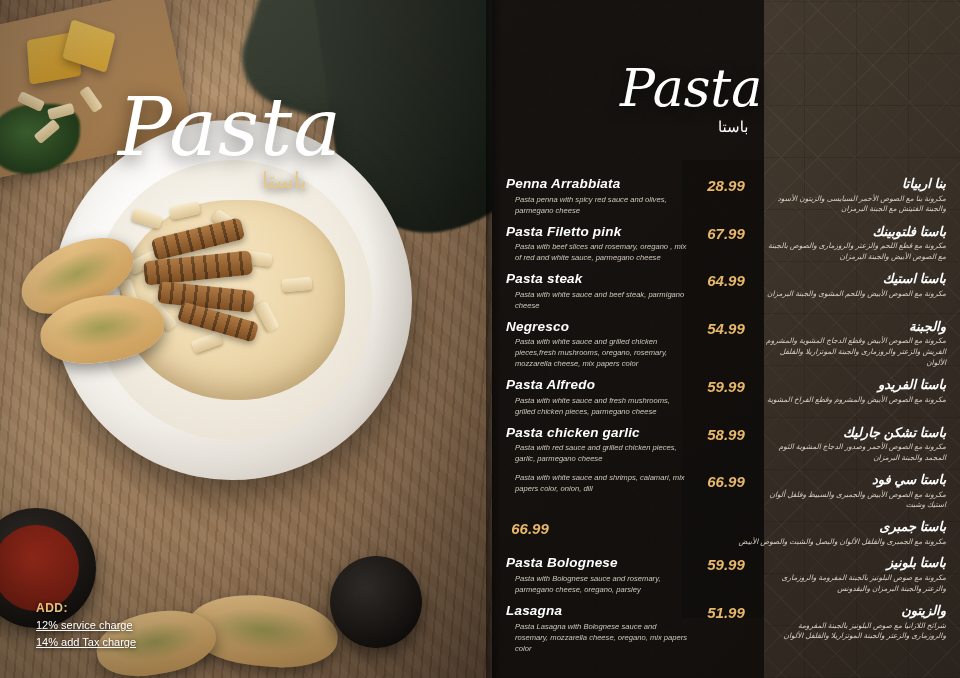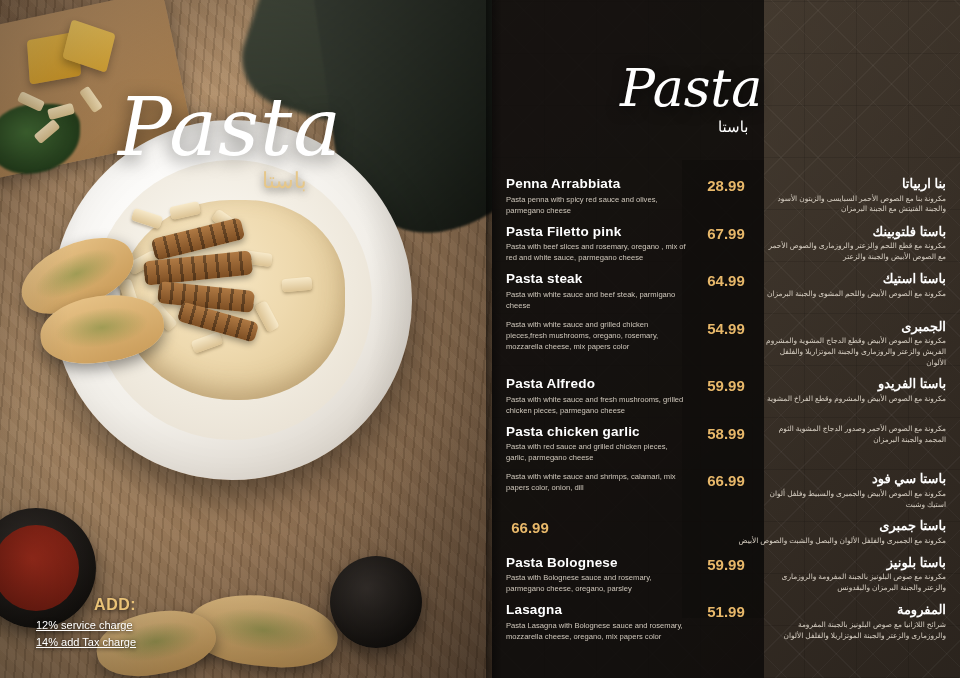--- a/index.html
+++ b/index.html
@@ -214,23 +214,22 @@
     position: absolute;
     left: 36px; bottom: 28px;
     color: #f0d79a;
     font-size: 11px;
     line-height: 1.5;
     text-shadow: 0 1px 4px rgba(0,0,0,.8);
   }
   .add-block .add-title {
     color: #e9c277;
     font-weight: bold;
-    font-size: 16px;
+    font-size: 12px;
     letter-spacing: .5px;
-    text-align: right;
   }
   .add-block .add-line { color: #ffffff; text-decoration: underline; }
 
   
   .menu-panel {
     position: absolute;
     left: 492px; top: 0;
     width: 468px; height: 678px;
     background:
       radial-gradient(circle at 30% 20%, rgba(255,255,255,.05), rgba(0,0,0,0) 60%),
@@ -280,20 +279,21 @@
     font-size: 15px;
     letter-spacing: 1px;
     direction: rtl;
   }
 
   
   .items {
     position: absolute;
     left: 0; top: 176px;
     width: 468px;
+    font-style: italic;
   }
   .item {
     position: relative;
     display: flex;
     align-items: flex-start;
     padding: 0 0 0 0;
     margin-bottom: 8px;
   }
   .item-left {
     width: 196px;
@@ -306,20 +306,21 @@
     font-weight: bold;
     letter-spacing: .2px;
     line-height: 1.15;
     margin-bottom: 2px;
   }
   .item-desc {
     color: #cfc7bb;
     font-size: 7.6px;
     line-height: 1.45;
     max-width: 185px;
+    margin-left: 9px;
   }
   .item-price {
     width: 76px;
     text-align: center;
     color: #e8b86a;
     font-size: 15px;
     font-weight: bold;
     padding-top: 1px;
   }
   .item-right {
@@ -435,43 +436,44 @@
       </div>
 
       <div class="item">
         <div class="item-left">
           <div class="item-name">Pasta Filetto pink</div>
           <div class="item-desc">Pasta with beef slices and rosemary, oregano , mix of red and white sauce, parmegano cheese</div>
         </div>
         <div class="item-price">67.99</div>
         <div class="item-right">
           <div class="item-name-ar">باستا فلتوبينك</div>
-          <div class="item-desc-ar">مكرونة مع قطع اللحم والزعتر والروزمارى والصوص الأحمر مع الصوص الأبيض والجبنة والزعتر</div>
+          <div class="item-desc-ar">مكرونة مع قطع اللحم والزعتر والروزمارى والصوص بالجبنة مع الصوص الأبيض والجبنة البرمزان</div>
         </div>
       </div>
 
       <div class="item">
         <div class="item-left">
           <div class="item-name">Pasta steak</div>
           <div class="item-desc">Pasta with white sauce and beef steak, parmigano cheese</div>
         </div>
         <div class="item-price">64.99</div>
         <div class="item-right">
           <div class="item-name-ar">باستا استيك</div>
           <div class="item-desc-ar">مكرونة مع الصوص الأبيض واللحم المشوى والجبنة البرمزان</div>
         </div>
       </div>
 
       <div class="item">
         <div class="item-left">
+          <div class="item-name">Negresco</div>
           <div class="item-desc">Pasta with white sauce and grilled chicken pieces,fresh mushrooms, oregano, rosemary, mozzarella cheese, mix papers color</div>
         </div>
         <div class="item-price">54.99</div>
         <div class="item-right">
-          <div class="item-name-ar">الجمبرى</div>
+          <div class="item-name-ar">والجبنة</div>
           <div class="item-desc-ar">مكرونة مع الصوص الأبيض وقطع الدجاج المشوية والمشروم الفريش والزعتر والروزمارى والجبنة الموتزاريلا والفلفل الألوان</div>
         </div>
       </div>
 
       <div class="item">
         <div class="item-left">
           <div class="item-name">Pasta Alfredo</div>
           <div class="item-desc">Pasta with white sauce and fresh mushrooms, grilled chicken pieces, parmegano cheese</div>
         </div>
         <div class="item-price">59.99</div>
@@ -481,20 +483,21 @@
         </div>
       </div>
 
       <div class="item">
         <div class="item-left">
           <div class="item-name">Pasta chicken garlic</div>
           <div class="item-desc">Pasta with red sauce and grilled chicken pieces, garlic, parmegano cheese</div>
         </div>
         <div class="item-price">58.99</div>
         <div class="item-right">
+          <div class="item-name-ar">باستا تشكن جارليك</div>
           <div class="item-desc-ar">مكرونة مع الصوص الأحمر وصدور الدجاج المشوية الثوم المجمد والجبنة البرمزان</div>
         </div>
       </div>
 
       <div class="item">
         <div class="item-left">
           <div class="item-desc">Pasta with white sauce and shrimps, calamari, mix papers color, onion, dill</div>
         </div>
         <div class="item-price">66.99</div>
         <div class="item-right">
@@ -523,21 +526,21 @@
         </div>
       </div>
 
       <div class="item">
         <div class="item-left">
           <div class="item-name">Lasagna</div>
           <div class="item-desc">Pasta Lasagna with Bolognese sauce and rosemary, mozzarella cheese, oregano, mix papers color</div>
         </div>
         <div class="item-price">51.99</div>
         <div class="item-right">
-          <div class="item-name-ar">المفرومة</div>
+          <div class="item-name-ar">والزيتون</div>
           <div class="item-desc-ar">شرائح اللازانيا مع صوص البلونيز بالجبنة المفرومة والروزمارى والزعتر والجبنة الموتزاريلا والفلفل الألوان</div>
         </div>
       </div>
 
     </div>
   </div>
 
   <div class="edge-shadow"></div>
 </div>
 

